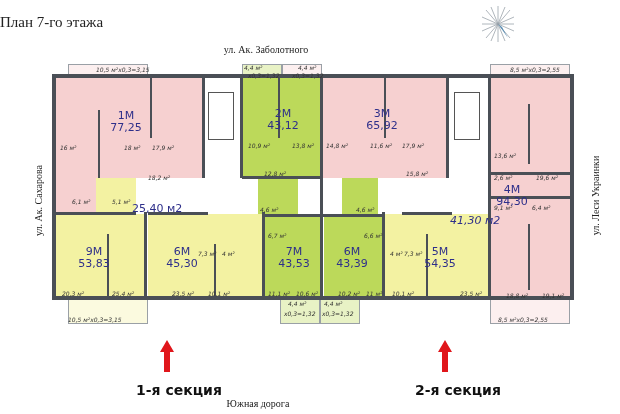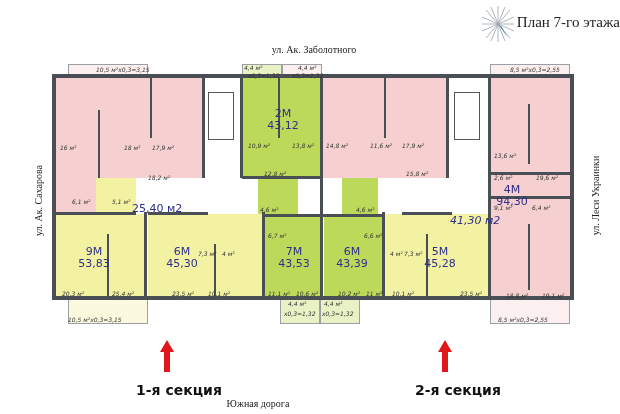--- a/index.html
+++ b/index.html
@@ -1,19 +1,19 @@
 <!DOCTYPE html>
 <html><head>
 <meta charset="utf-8">
 <style>
   html,body{margin:0;padding:0;background:#ffffff;}
   body{width:620px;height:414px;position:relative;overflow:hidden;font-family:"Liberation Serif",serif;}
   .abs{position:absolute;}
-  .title{left:0;width:620px;top:14px;text-align:right;font-size:15px;color:#222;}
-  .street-top{left:0;width:532px;top:44px;text-align:center;font-size:10px;color:#222;margin-left:48px;}
+  .title{left:0;width:620px;top:14px;text-align:left;font-size:15px;color:#222;}
+  .street-top{left:0;width:532px;top:44px;text-align:center;font-size:10px;color:#222;}
   .street-bottom{left:0;width:516px;top:398px;text-align:center;font-size:10px;color:#222;}
   .street-v{font-size:10px;color:#222;white-space:nowrap;transform:rotate(-90deg);transform-origin:center center;}
   .section-label{font-family:"DejaVu Sans",sans-serif;font-weight:bold;font-size:14px;color:#111;white-space:nowrap;}
   .plan{left:52px;top:74px;width:522px;height:248px;}
   .room{position:absolute;box-sizing:border-box;}
   .pink{background:#f6d0d0;}
   .yellow{background:#f3f2a2;}
   .green{background:#bcd95a;}
   .white{background:#ffffff;}
   .wall{position:absolute;background:#4a4f56;}
@@ -115,31 +115,39 @@
   <div class="wall" style="left:332px;top:4px;width:2px;height:60px;"></div>
   <div class="wall" style="left:55px;top:160px;width:2px;height:64px;"></div>
   <div class="wall" style="left:162px;top:170px;width:2px;height:54px;"></div>
   <div class="wall" style="left:374px;top:160px;width:2px;height:64px;"></div>
   <div class="wall" style="left:476px;top:30px;width:2px;height:60px;"></div>
   <div class="wall" style="left:476px;top:150px;width:2px;height:66px;"></div>
   <div class="wall" style="left:438px;top:98px;width:80px;height:3px;"></div>
   <div class="wall" style="left:438px;top:122px;width:80px;height:3px;"></div>
 
 
+  <div class="apt-label" style="left:50px;top:36px;width:48px;">
+      <div>1M</div>
+      <div>77,25</div>
+    </div>
   <div class="apt-label" style="left:208px;top:34px;width:46px;">
       <div>2M</div>
       <div>43,12</div>
     </div>
+  <div class="apt-label" style="left:305px;top:34px;width:50px;">
+      <div>3M</div>
+      <div>65,92</div>
+    </div>
   <div class="apt-label" style="left:440px;top:110px;width:40px;">
       <div>4M</div>
       <div>94,30</div>
     </div>
   <div class="apt-label" style="left:368px;top:172px;width:40px;">
       <div>5M</div>
-      <div>45,28</div>
+      <div>54,35</div>
     </div>
   <div class="apt-label" style="left:280px;top:172px;width:40px;">
       <div>6M</div>
       <div>43,39</div>
     </div>
   <div class="apt-label" style="left:222px;top:172px;width:40px;">
       <div>7M</div>
       <div>43,53</div>
     </div>
   <div class="apt-label" style="left:110px;top:172px;width:40px;">

